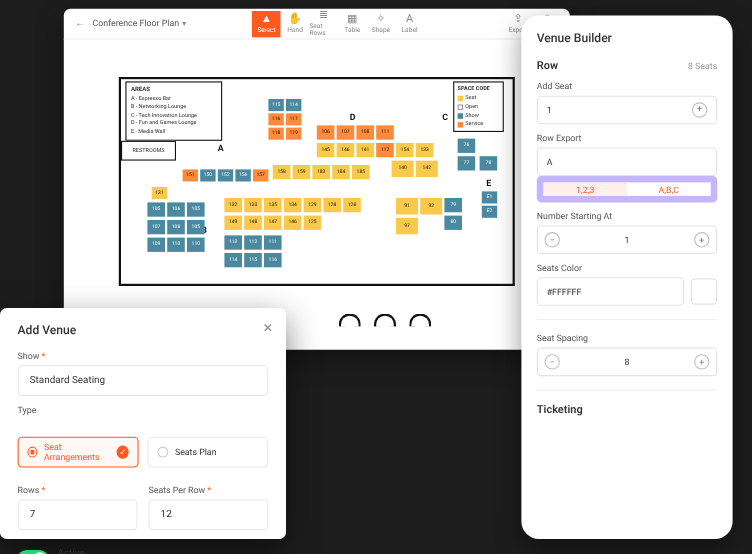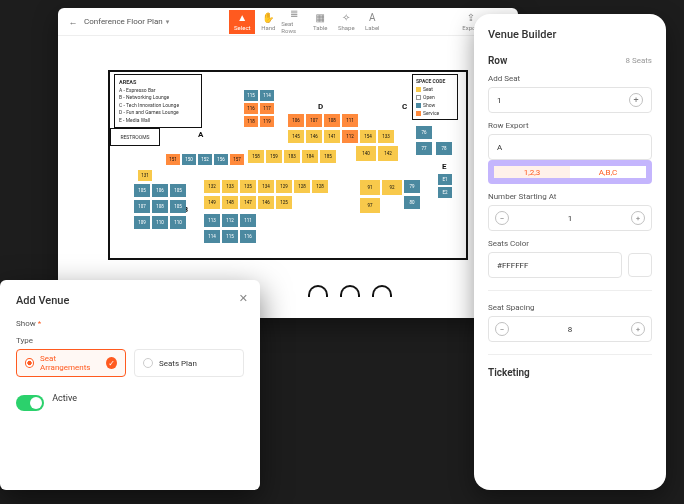--- a/index.html
+++ b/index.html
@@ -51,21 +51,21 @@
 .divider{height:1px;background:#eee;margin:12px 0}
 .sechead{font-size:10px;font-weight:600;margin-bottom:6px}
 .select{width:100%;height:26px;border:1px solid #e3e3e3;border-radius:4px;padding:0 8px;font-size:8px;display:flex;align-items:center;justify-content:space-between;color:#555}
 .chv{color:#aaa;font-size:8px}
 
 .modal{position:absolute;left:0;top:280px;width:260px;height:210px;background:#fff;border-radius:6px;box-shadow:0 10px 30px rgba(0,0,0,.5);padding:14px 16px}
 .modal h4{font-size:11px;font-weight:500}
 .close{position:absolute;right:12px;top:12px;color:#888;cursor:pointer;font-size:11px}
 .req{color:#ff5a1f}
 .mfield{width:100%;height:28px;border:1px solid #e8e8e8;border-radius:4px;padding:0 10px;font-size:9px;display:flex;align-items:center;margin-top:4px;background:#fff}
-.typerow{display:flex;gap:8px;margin-top:4px}
+.typerow{display:flex;gap:8px;margin-top:20px}
 .typeopt{flex:1;height:28px;border:1px solid #e8e8e8;border-radius:4px;display:flex;align-items:center;padding:0 8px;font-size:8px;gap:6px}
 .typeopt.sel{border-color:#ff5a1f;color:#ff5a1f;background:#fff8f4}
 .radio{width:10px;height:10px;border:1px solid #ccc;border-radius:50%}
 .typeopt.sel .radio{border-color:#ff5a1f;background:radial-gradient(#ff5a1f 0 40%,#fff 45% 100%)}
 .check{width:12px;height:12px;border-radius:50%;background:#ff5a1f;color:#fff;font-size:8px;display:flex;align-items:center;justify-content:center;margin-left:auto}
 .tworow{display:flex;gap:10px;margin-top:8px}
 .tworow>div{flex:1}
 .toggle{width:28px;height:16px;background:#2bd16c;border-radius:10px;position:relative;margin-top:10px;display:inline-block;vertical-align:middle}
 .toggle::after{content:"";position:absolute;width:12px;height:12px;background:#fff;border-radius:50%;top:2px;left:14px}
 .toglbl{font-size:9px;margin-left:6px;vertical-align:middle}
@@ -268,29 +268,40 @@
     <span class="plus">+</span>
   </div>
   <div class="divider"></div>
   <div class="sechead">Ticketing</div>
 </div>
 
 <div class="modal">
   <h4>Add Venue</h4>
   <div class="close">✕</div>
   <div class="lbl" style="margin-top:12px"><span>Show</span> <span class="req">*</span></div>
+  <div class="mfield">Standard Seating</div>
   <div class="lbl">Type</div>
   <div class="typerow">
     <div class="typeopt sel">
         <span class="radio"></span>
         <span>Seat Arrangements</span>
         <span class="check">✓</span>
       </div>
     <div class="typeopt">
         <span class="radio"></span>
         <span>Seats Plan</span>
       </div>
   </div>
+  <div class="tworow">
+    <div>
+      <div class="lbl"><span>Rows</span> <span class="req">*</span></div>
+      <div class="mfield">7</div>
+    </div>
+    <div>
+      <div class="lbl"><span>Seats Per Row</span> <span class="req">*</span></div>
+      <div class="mfield">12</div>
+    </div>
+  </div>
   <div style="margin-top:8px">
     <span class="toggle"></span>
     <span class="toglbl">Active</span>
   </div>
 </div>
 
 </body></html>

